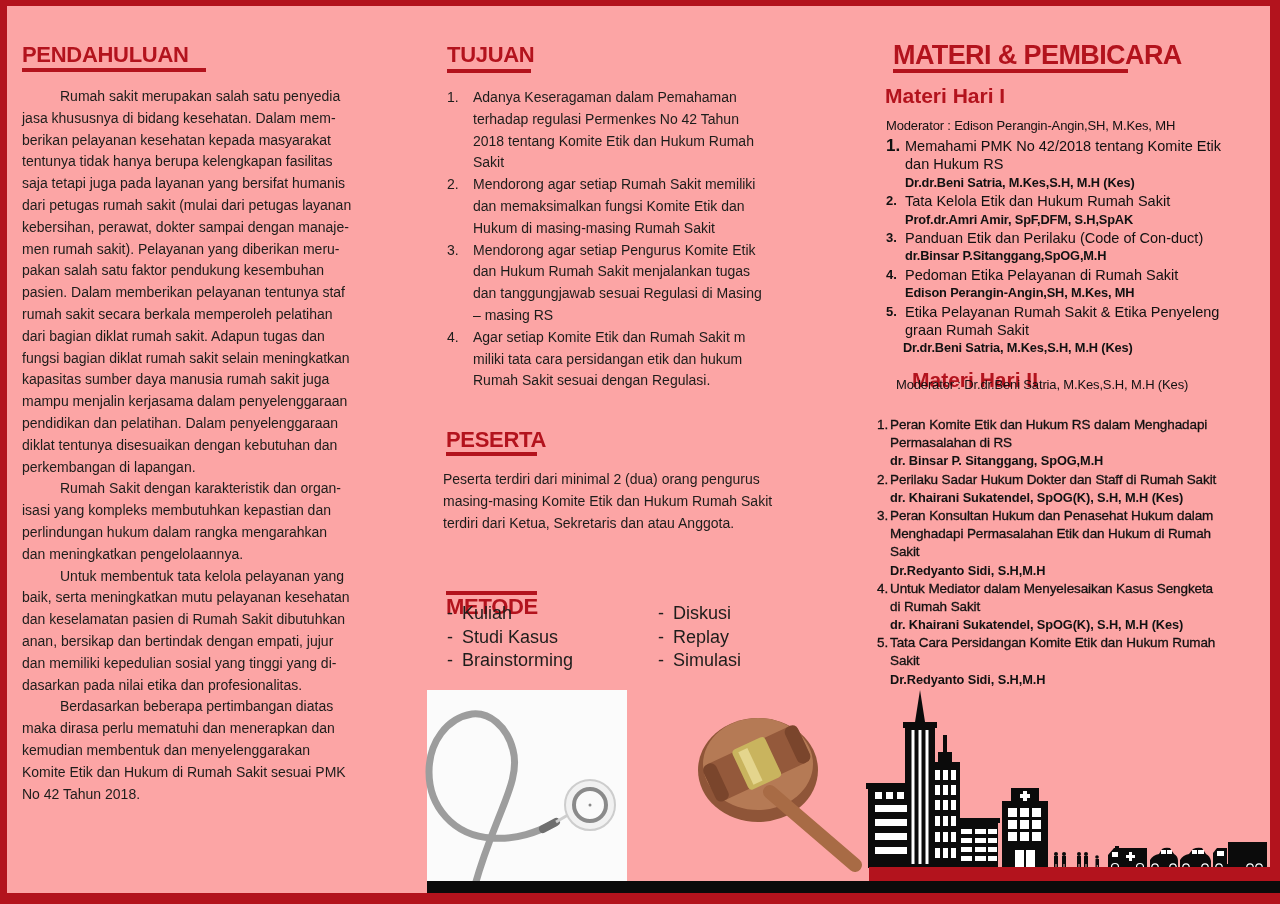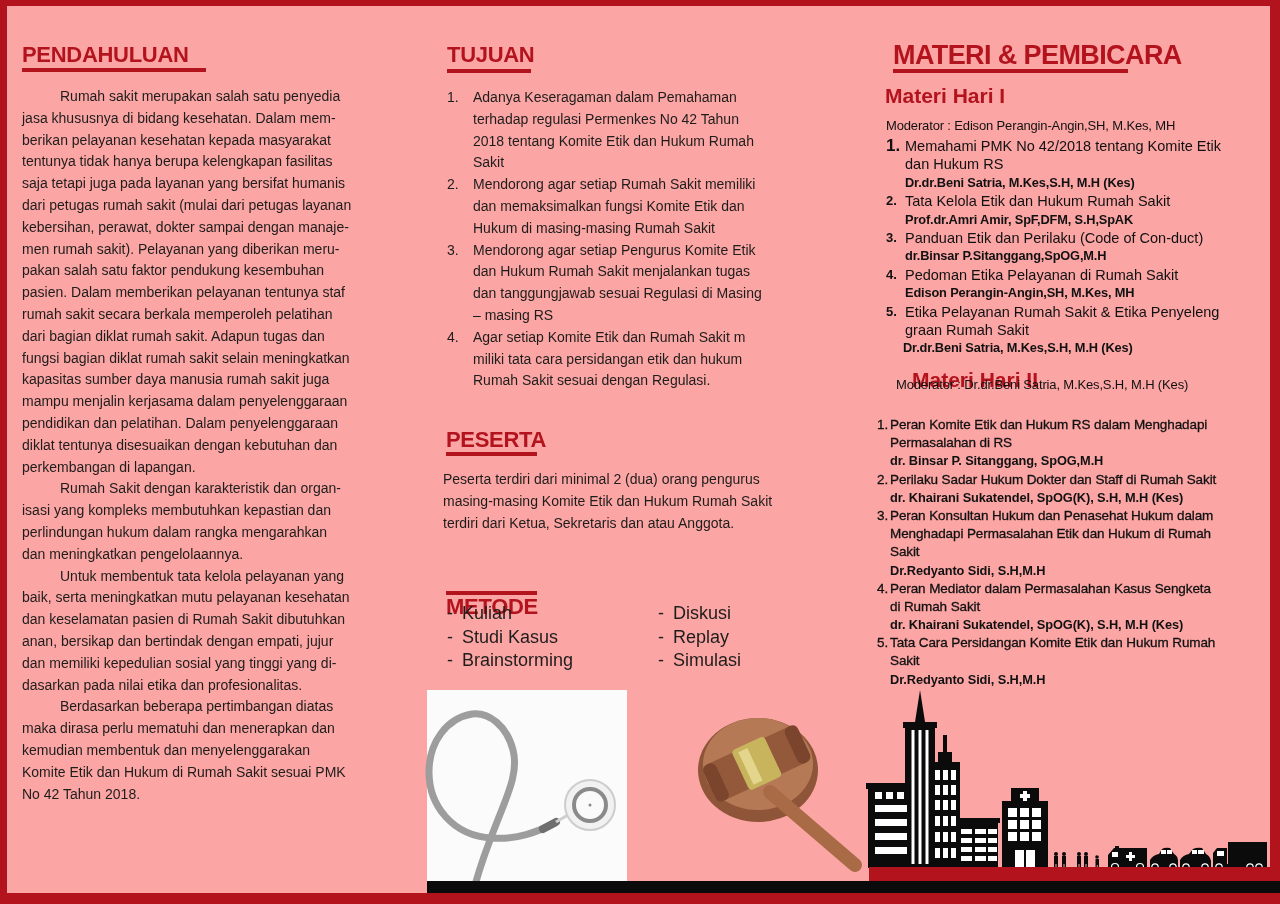--- a/index.html
+++ b/index.html
@@ -263,21 +263,21 @@
     </div>
     <div class="s-item">
       <span class="s-num">3.</span>
       <div class="topic">Peran Konsultan Hukum dan Penasehat Hukum dalam</div>
       <div class="topic">Menghadapi Permasalahan Etik dan Hukum di Rumah</div>
       <div class="topic">Sakit</div>
       <div class="speaker">Dr.Redyanto Sidi, S.H,M.H</div>
     </div>
     <div class="s-item">
       <span class="s-num">4.</span>
-      <div class="topic">Peran Mediator dalam Permasalahan Kasus Sengketa</div>
+      <div class="topic">Untuk Mediator dalam Menyelesaikan Kasus Sengketa</div>
       <div class="topic">di Rumah Sakit</div>
       <div class="speaker">dr. Khairani Sukatendel, SpOG(K), S.H, M.H (Kes)</div>
     </div>
     <div class="s-item">
       <span class="s-num">5.</span>
       <div class="topic">Tata Cara Persidangan Komite Etik dan Hukum Rumah</div>
       <div class="topic">Sakit</div>
       <div class="speaker">Dr.Redyanto Sidi, S.H,M.H</div>
     </div>
   </div>

